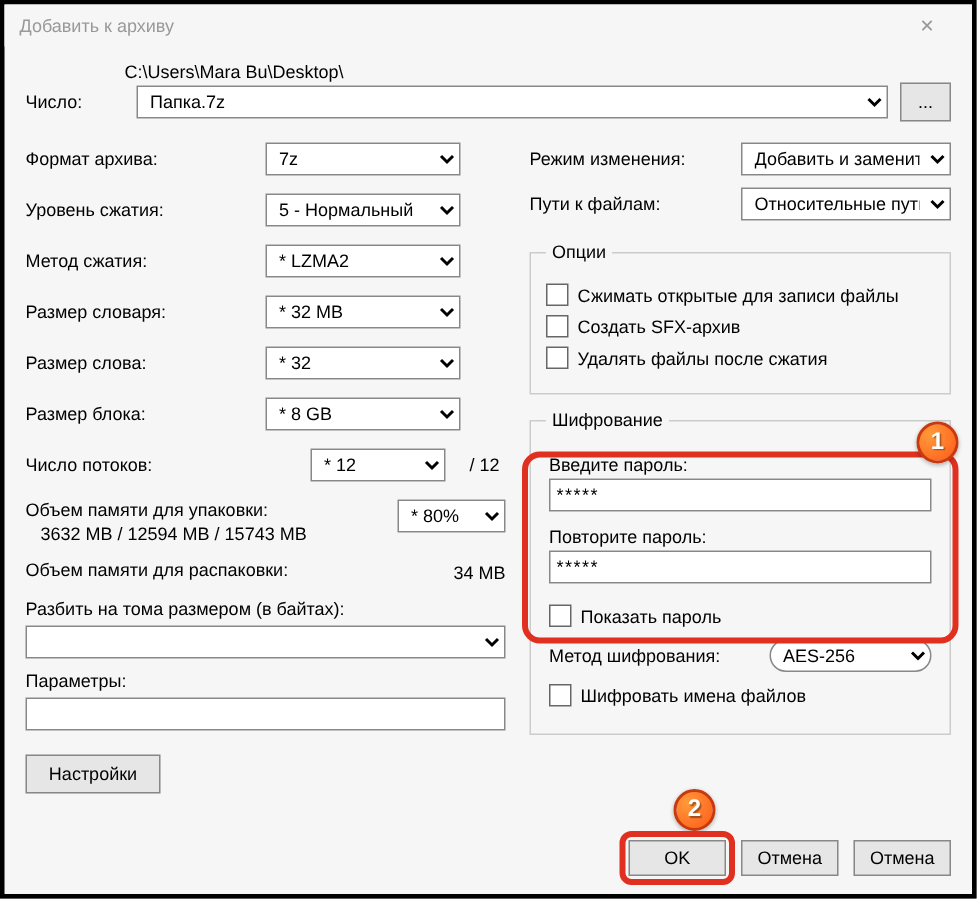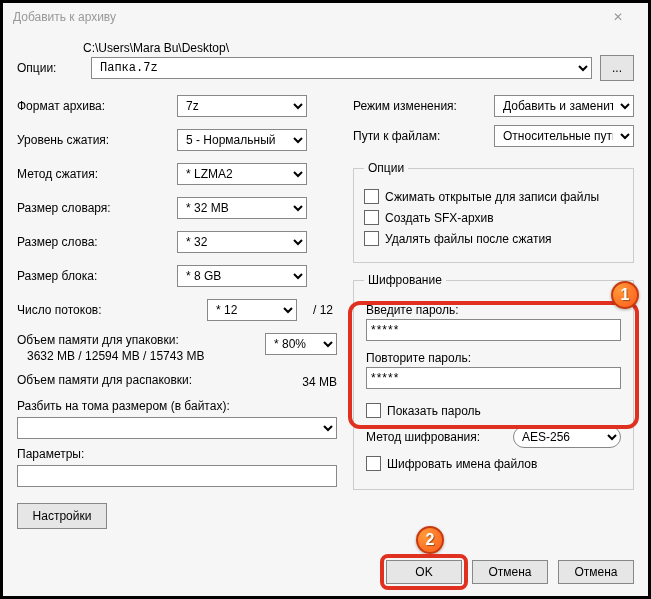--- a/index.html
+++ b/index.html
@@ -11,21 +11,21 @@
   .titlebar .close { width: 40px; height: 28px; display: flex; align-items: center; justify-content: center; color: #999; cursor: pointer; }
   .body { padding: 6px 14px 10px 14px; }
   .label-col { width: 66px; }
   .path { padding-left: 66px; font-size: 12px; margin-top: 4px; }
   .archive-line { display: flex; gap: 8px; align-items: center; margin-bottom: 14px; }
   .archive-name { flex: 1; }
   select, input[type=text] {
     font-family: inherit; font-size: 12px; padding: 2px 4px; height: 22px;
     border: 1px solid #888; background: #fff;
   }
-  select.full, input.full { width: 100%; font-family: Liberation Mono, monospace; }
+  select.full, input.full { width: 100%; }
   .btn-browse {
     width: 34px; height: 26px; border: 1px solid #888; background: #e6e6e6;
     display: flex; align-items: center; justify-content: center; cursor: pointer;
   }
   .cols { display: flex; gap: 16px; }
   .left { width: 320px; }
   .right { flex: 1; }
   .form-row { display: flex; align-items: center; margin-bottom: 12px; }
   .form-row .lbl { flex: 1; }
   .form-row .ctrl { width: 130px; }
@@ -59,21 +59,21 @@
   }
   .badge-1 { top: -6px; right: -6px; z-index: 5; }
   .pw-lbl { font-size: 12px; margin-top: 6px; margin-bottom: 2px; }
   .pw-input { width: 100%; height: 22px; border: 1px solid #888; background: #fff; padding: 2px 6px; font-family: monospace; letter-spacing: 1px; }
   .enc-inner { padding: 2px 2px 2px 2px; }
   .method-row { display: flex; align-items: center; gap: 8px; margin: 8px 0; }
   .method-row .lbl { flex: 1; }
   .method-row select { width: 108px; border-radius: 11px; }
   .buttons { position: absolute; bottom: 12px; right: 14px; display: flex; gap: 10px; align-items: center; }
   .btn {
-    width: 76px; height: 24px; border: 1px solid #888; background: #e6e6e6;
+    width: 65px; height: 24px; border: 1px solid #888; background: #e6e6e6;
     display: flex; align-items: center; justify-content: center; cursor: pointer;
     font-size: 12px;
   }
   .btn-settings-wrap { margin-top: 16px; }
   .btn-settings {
     width: 90px; height: 26px; border: 1px solid #888; background: #e6e6e6;
     display: flex; align-items: center; justify-content: center; cursor: pointer;
   }
   .ok-wrap { position: relative; }
   .ok-highlight {
@@ -92,21 +92,21 @@
 <div class="outer">
   <div class="window">
     <div class="titlebar">
       <div class="title">Добавить к архиву</div>
       <div class="close x-icon"></div>
     </div>
 
     <div class="body">
       <div class="path">C:\Users\Mara Bu\Desktop\</div>
       <div class="archive-line">
-        <div class="label-col">Опции:</div>
+        <div class="label-col">Число:</div>
         <div class="archive-name">
           <select class="full">
             <option>Папка.7z</option>
           </select>
         </div>
         <div class="btn-browse">...</div>
       </div>
 
       <div class="cols">
 

